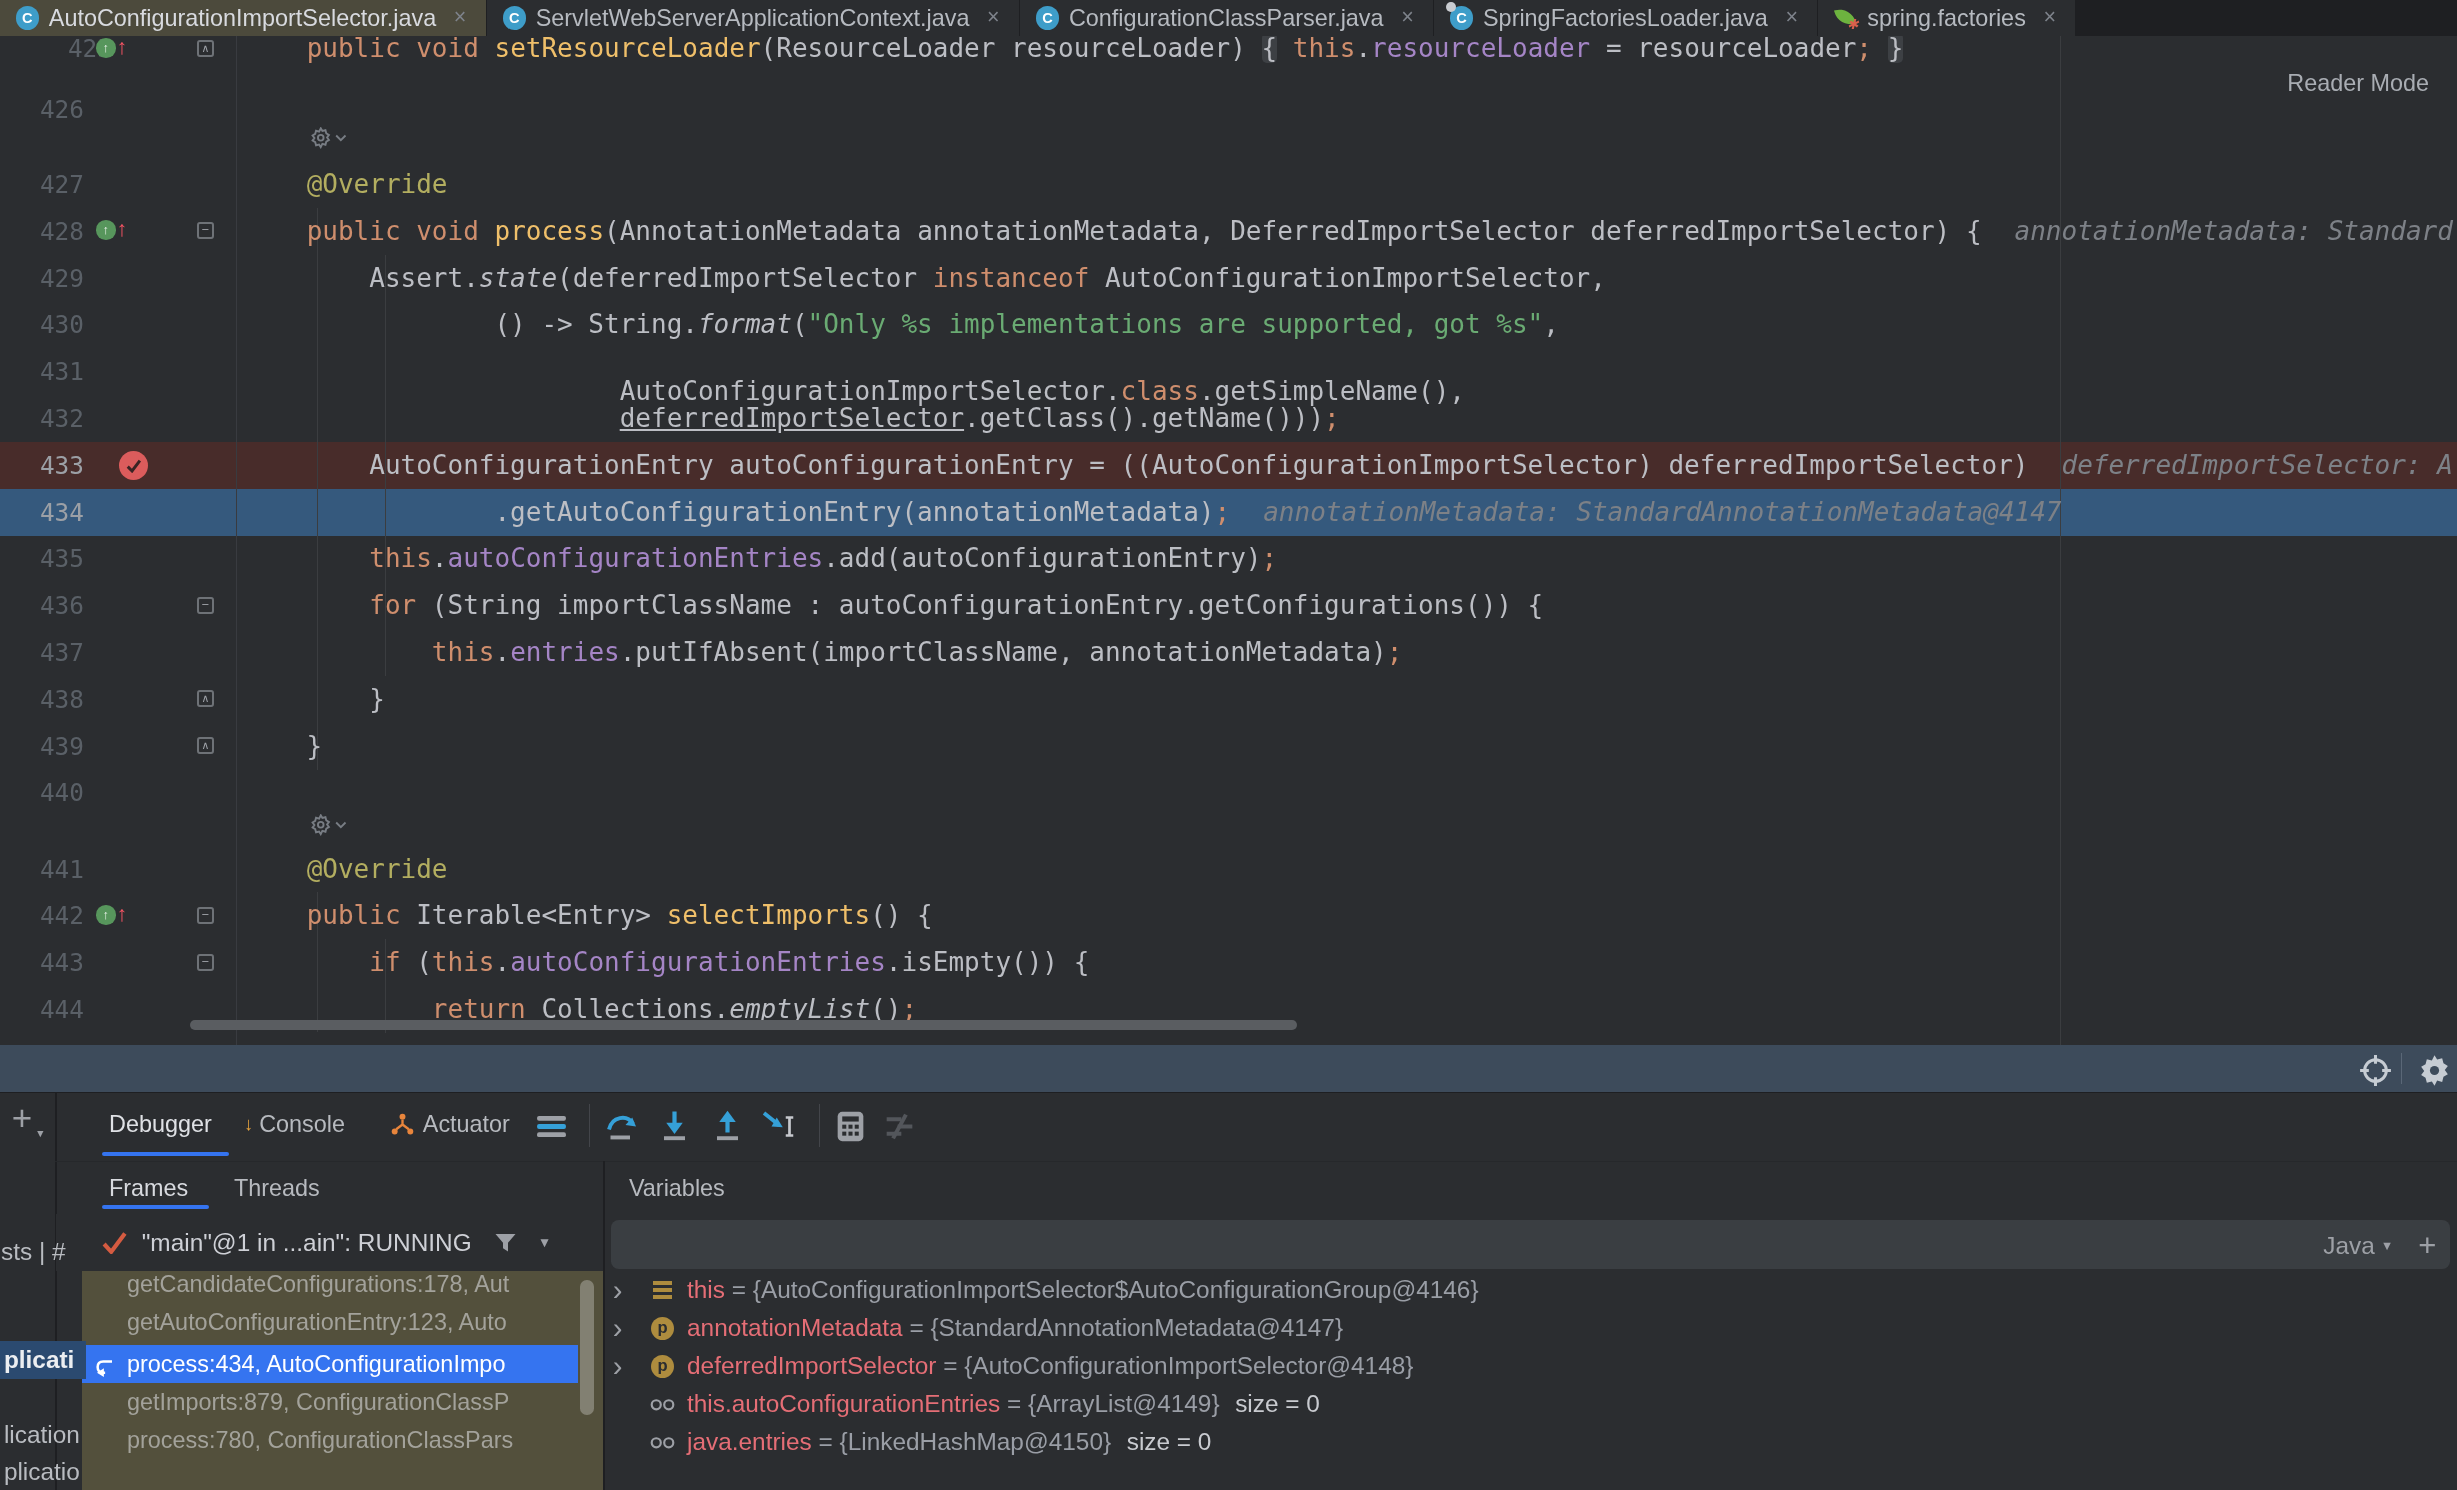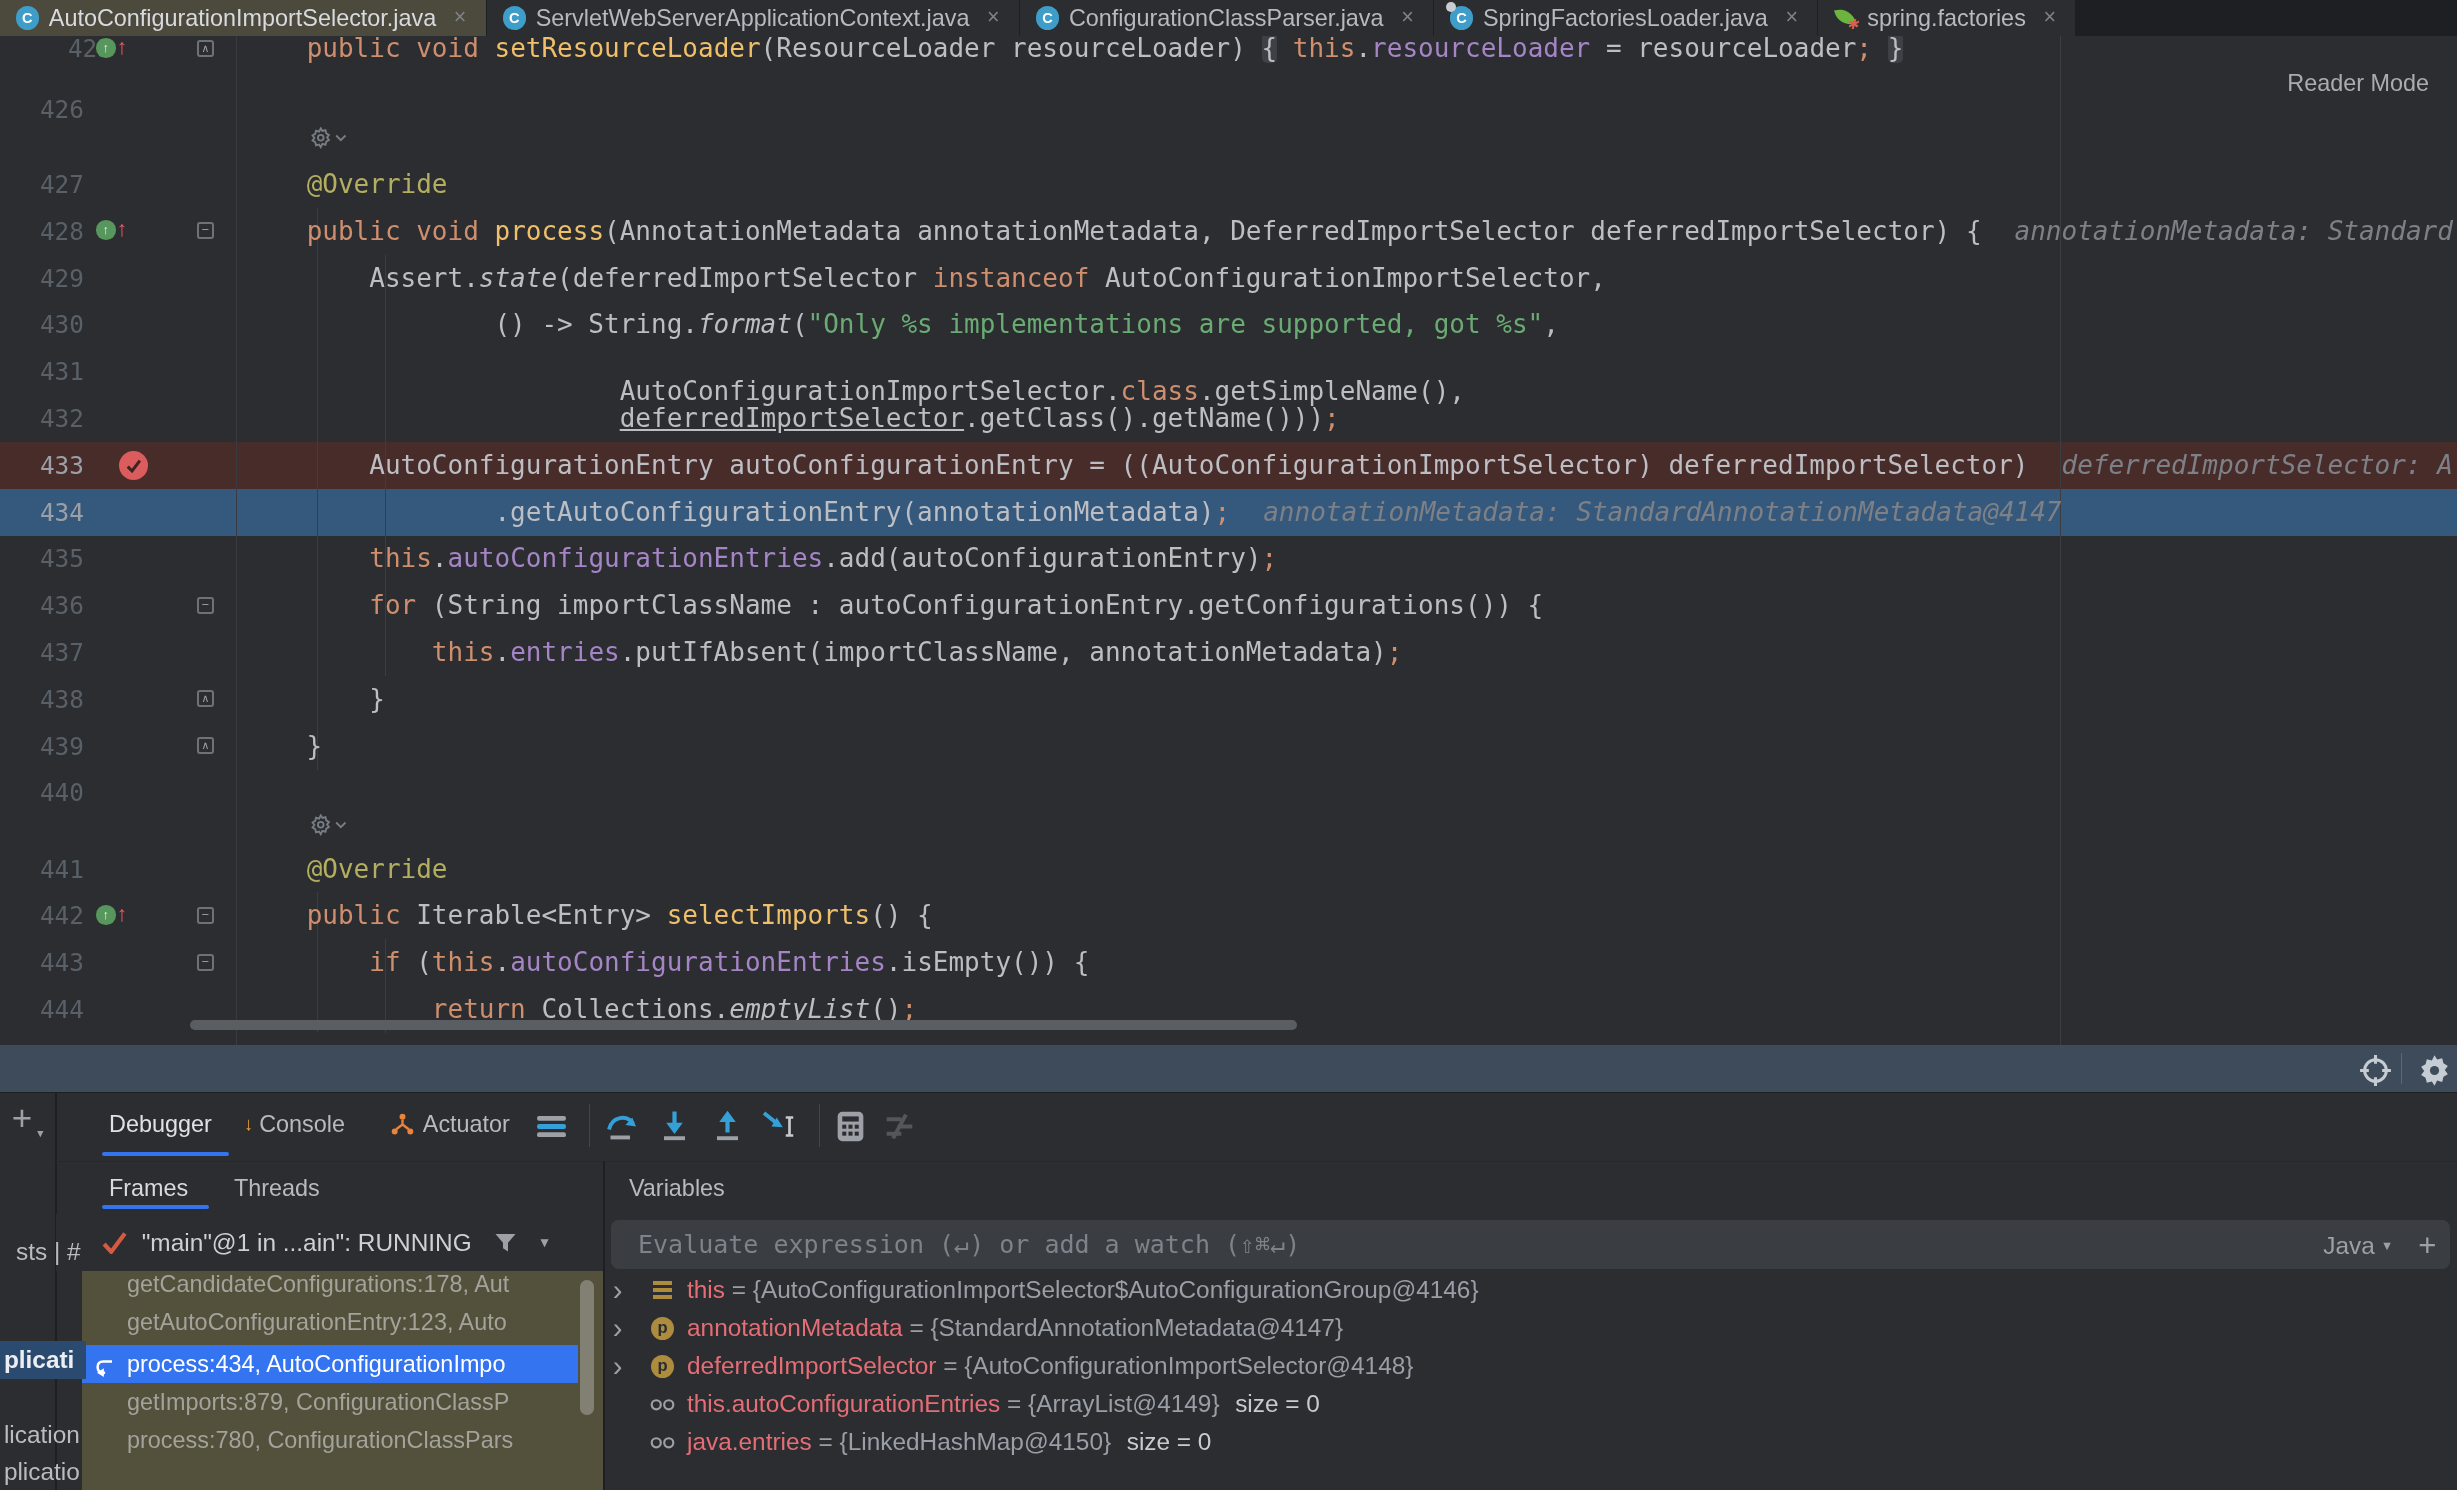--- a/index.html
+++ b/index.html
@@ -383,36 +383,35 @@
       <div class="frow sel" style="margin-top: 4px;"><span class="reticon"><svg width="25" height="23.4" viewBox="0 0 20 16">
             <path d="M16 3H9C5.5 3 4.5 5.5 4.5 7.5S5.5 12 9 12h1.5" stroke="#FFFFFF" stroke-width="2" fill="none"></path>
             <path d="M9.5 8.5L4 12l5.5 3.5z" fill="#FFFFFF"></path>
           </svg></span><span>process:434, AutoConfigurationImpo</span></div>
       <div class="frow" style="margin-top: 0px;"><span>getImports:879, ConfigurationClassP</span></div>
       <div class="frow" style="margin-top: 0px;"><span>process:780, ConfigurationClassPars</span></div>
     </div>
   <div id="frames-scroll"></div>
 
   <div id="railitems">
-      <div class="rail-item" style="top: 1235px; height: 33px; left: 0px; padding-left: 16px;">
+      <div class="rail-item" style="top: 1235px; height: 33px; left: 0px; padding-left: 1px;">
         <span>sts | #</span>
       </div>
       <div class="rail-item sel" style="top: 1341px; height: 38px; left: 0px; padding-left: 3.9px;">
         <span>plicati</span>
       </div>
       <div class="rail-item" style="top: 1416px; height: 38px; left: 0px; padding-left: 3.9px;">
         <span>lication</span>
       </div>
       <div class="rail-item" style="top: 1454px; height: 36px; left: 0px; padding-left: 3.9px;">
         <span>plicatio</span>
       </div>
     </div>
 
   <div id="evalbar">
-    <span id="eval-text">Evaluate expression (↵) or add a watch (⇧⌘↵)</span>
     <span id="eval-right">
       <span>Java</span>
       <span style="font-size:12.7px;margin:0 25px 0 5.9px;">▼</span>
       <span style="font-size:31px;">+</span>
     </span>
   </div>
   <div id="varlist">
       <div class="vrow">
         <span class="chev">›</span>
         <span class="vic">

